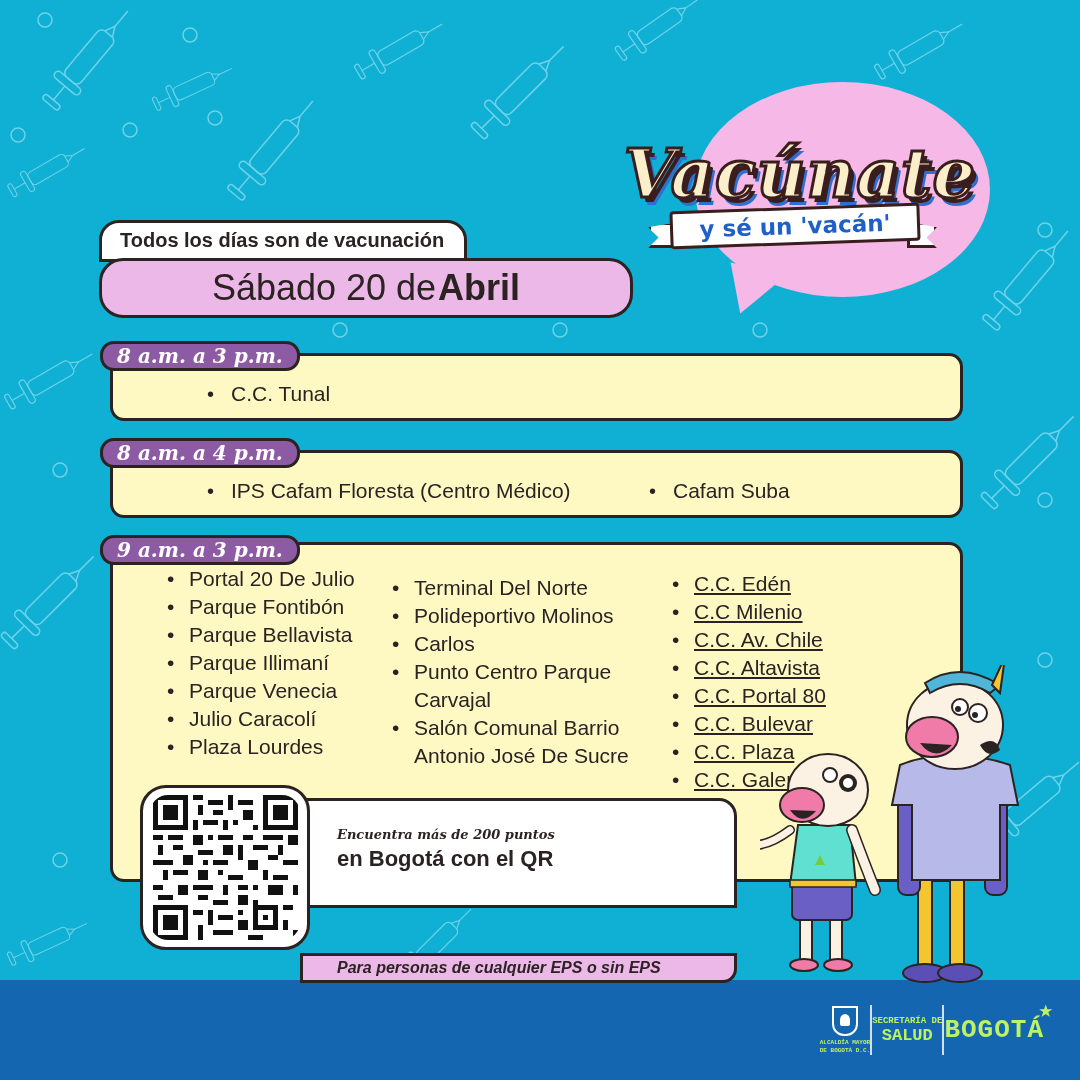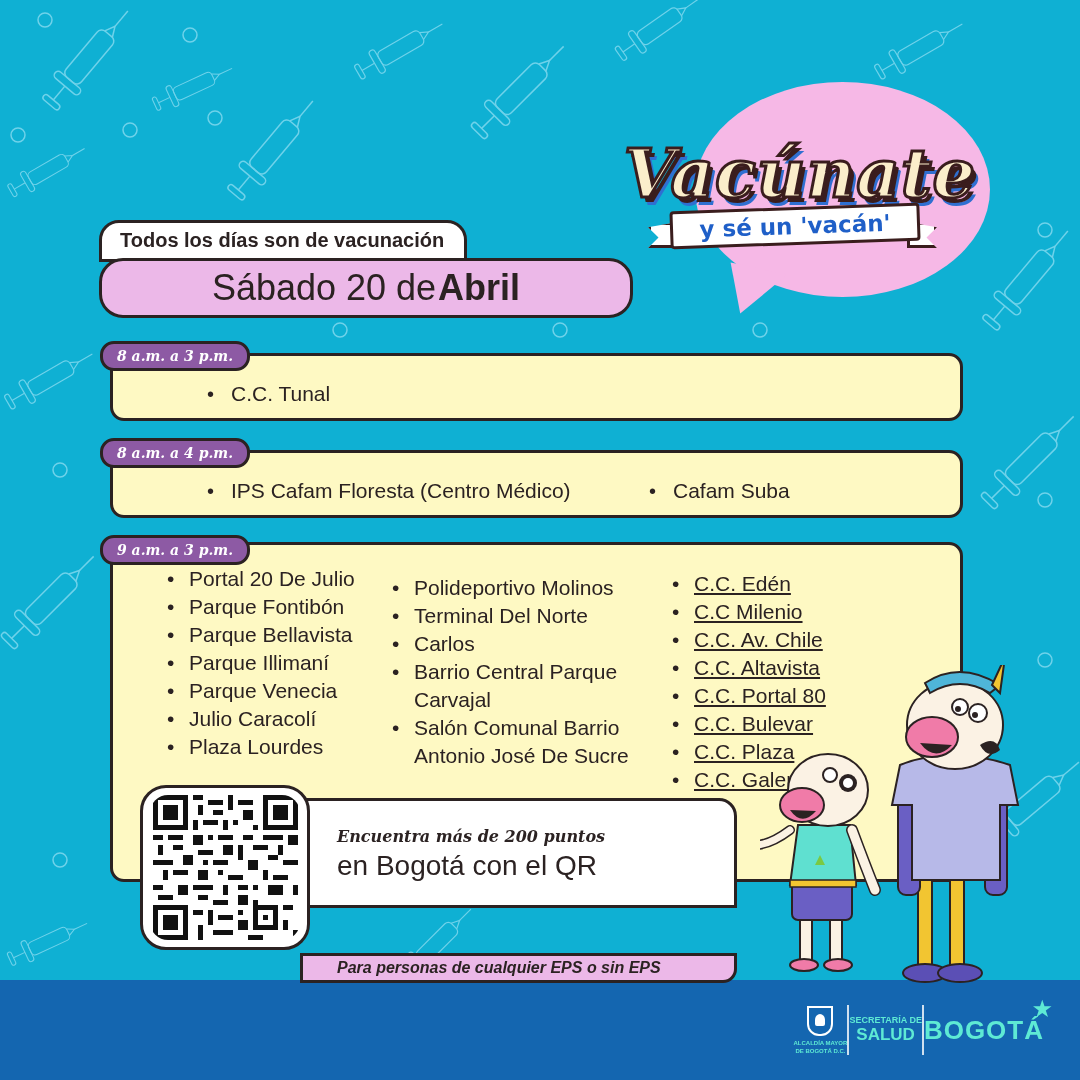--- a/index.html
+++ b/index.html
@@ -61,21 +61,21 @@
 
   
   .section-box {
     position: absolute; left: 110px; width: 853px;
     background: #fef9c3; border: 3px solid #2b2222; border-radius: 14px;
   }
   .time-tag {
     position: absolute; left: 100px; height: 30px; padding: 0 14px;
     background: #8d5aa4; border: 3px solid #2b2222; border-radius: 14px;
     color: #fff; font-family: "DejaVu Serif", serif; font-style: italic; font-weight: bold;
-    font-size: 14px; display: flex; align-items: center; z-index: 2;
+    font-size: 20px; display: flex; align-items: center; z-index: 2;
   }
   .bullet-item { position: absolute; font-size: 21px; color: #2b2222; white-space: nowrap; }
   .bullet-item::before { content: "•"; display: inline-block; width: 24px; font-size: 20px; }
   ul.col { position: absolute; list-style: none; }
   ul.col li { font-size: 21px; line-height: 28px; color: #2b2222; padding-left: 24px; position: relative; white-space: nowrap; }
   ul.col li::before { content: "•"; position: absolute; left: 2px; top: 0; }
   ul.col li .cont { display: block; }
 
   
   .qr-frame {
@@ -83,34 +83,34 @@
     background: #fff; border: 3px solid #2b2222; border-radius: 26px; z-index: 4;
     display: flex; align-items: center; justify-content: center;
   }
   .qr-code { width: 150px; height: 145px; border-radius: 18px; overflow: hidden; background: #fff; }
   .qr-card {
     position: absolute; left: 300px; top: 798px; width: 437px; height: 110px;
     background: #fff; border: 3px solid #2b2222; border-radius: 0 18px 0 0; z-index: 3;
     padding: 26px 0 0 34px;
   }
   .qr-card .l1 {
-    font-family: "DejaVu Serif", serif; font-style: italic; font-weight: bold; font-size: 16px; color: #2b2222;
-  }
-  .qr-card .l2 { font-size: 28px; font-weight: normal; color: #2b2222; margin-top: 4px; }
+    font-family: "DejaVu Serif", serif; font-style: italic; font-weight: bold; font-size: 13px; color: #2b2222;
+  }
+  .qr-card .l2 { font-size: 22px; font-weight: bold; color: #2b2222; margin-top: 4px; }
   .qr-note {
     position: absolute; left: 300px; top: 905px; width: 437px; height: 30px;
     background: #ecb8e8; border: 3px solid #2b2222; border-radius: 0 0 14px 0; z-index: 3;
     padding: 3px 0 0 34px; font-style: italic; font-weight: bold; font-size: 16px; color: #2b2222; margin-top: 48px;
   }
 
   
   .footer {
     position: absolute; left: 0; top: 980px; width: 1080px; height: 100px; background: #1466b0;
   }
-  .footer-logos { position: absolute; right: 30px; top: 20px; height: 60px; display: flex; align-items: center; color: #5eead4; }
+  .footer-logos { position: absolute; right: 30px; top: 20px; height: 60px; display: flex; align-items: center; color: #bef264; font-family: Liberation Mono, monospace; }
   .divider { width: 2px; height: 50px; background: rgba(255,255,255,0.8); }
   .alcaldia { display: flex; flex-direction: column; align-items: center; font-size: 6px; font-weight: bold; line-height: 8px; text-align: center; }
   .shield { width: 26px; height: 30px; border: 2px solid #fff; border-radius: 0 0 12px 12px; margin-bottom: 3px; position: relative; }
   .shield::after { content: ""; position: absolute; left: 6px; top: 6px; width: 10px; height: 12px; background: #fff; border-radius: 50% 50% 2px 2px; }
   .secretaria { display: flex; flex-direction: column; align-items: center; }
   .secretaria .s1 { font-size: 9px; font-weight: bold; }
   .secretaria .s2 { font-size: 17px; font-weight: bold; }
   .bogota { font-size: 26px; font-weight: 900; letter-spacing: 1px; position: relative; padding-right: 6px; }
   .star { position: absolute; right: -4px; top: -20px; font-size: 24px; }
 
@@ -203,27 +203,27 @@
   <ul class="col" style="left:52px; top:20px;">
     <li>Portal 20 De Julio</li>
     <li>Parque Fontibón</li>
     <li>Parque Bellavista</li>
     <li>Parque Illimaní</li>
     <li>Parque Venecia</li>
     <li>Julio Caracolí</li>
     <li>Plaza Lourdes</li>
   </ul>
   <ul class="col" style="left:277px; top:29px;">
+    <li><span>Terminal Del Norte</span></li>
     <li><span>Polideportivo Molinos</span></li>
-    <li><span>Terminal Del Norte</span></li>
     <li>
         <span class="cont">Carlos</span>
       </li>
     <li>
-        <span class="cont">Barrio Central Parque</span>
+        <span class="cont">Punto Centro Parque</span>
         <span class="cont">Carvajal</span>
       </li>
     <li>
         <span class="cont">Salón Comunal Barrio</span>
         <span class="cont">Antonio José De Sucre</span>
       </li>
   </ul>
   <ul class="col" style="left:557px; top:25px;text-decoration:underline;">
     <li>C.C. Edén</li>
     <li>C.C Milenio</li>

